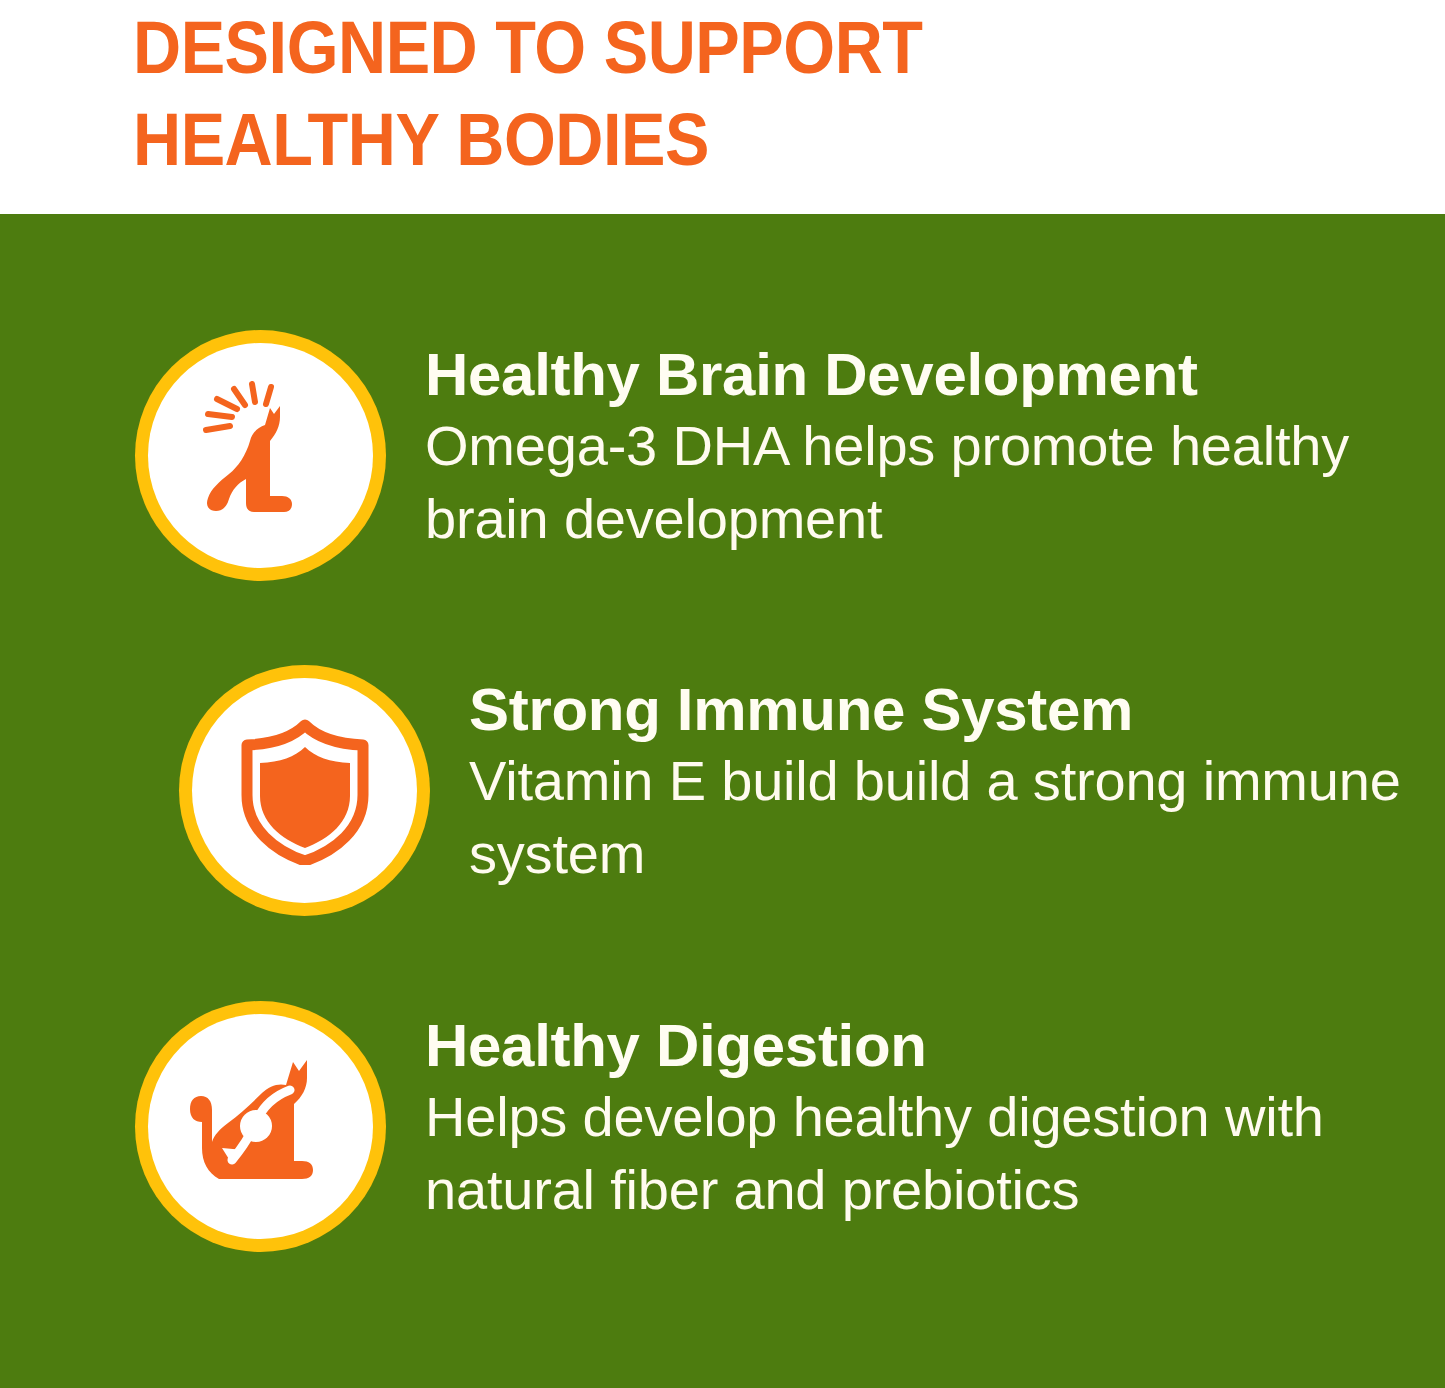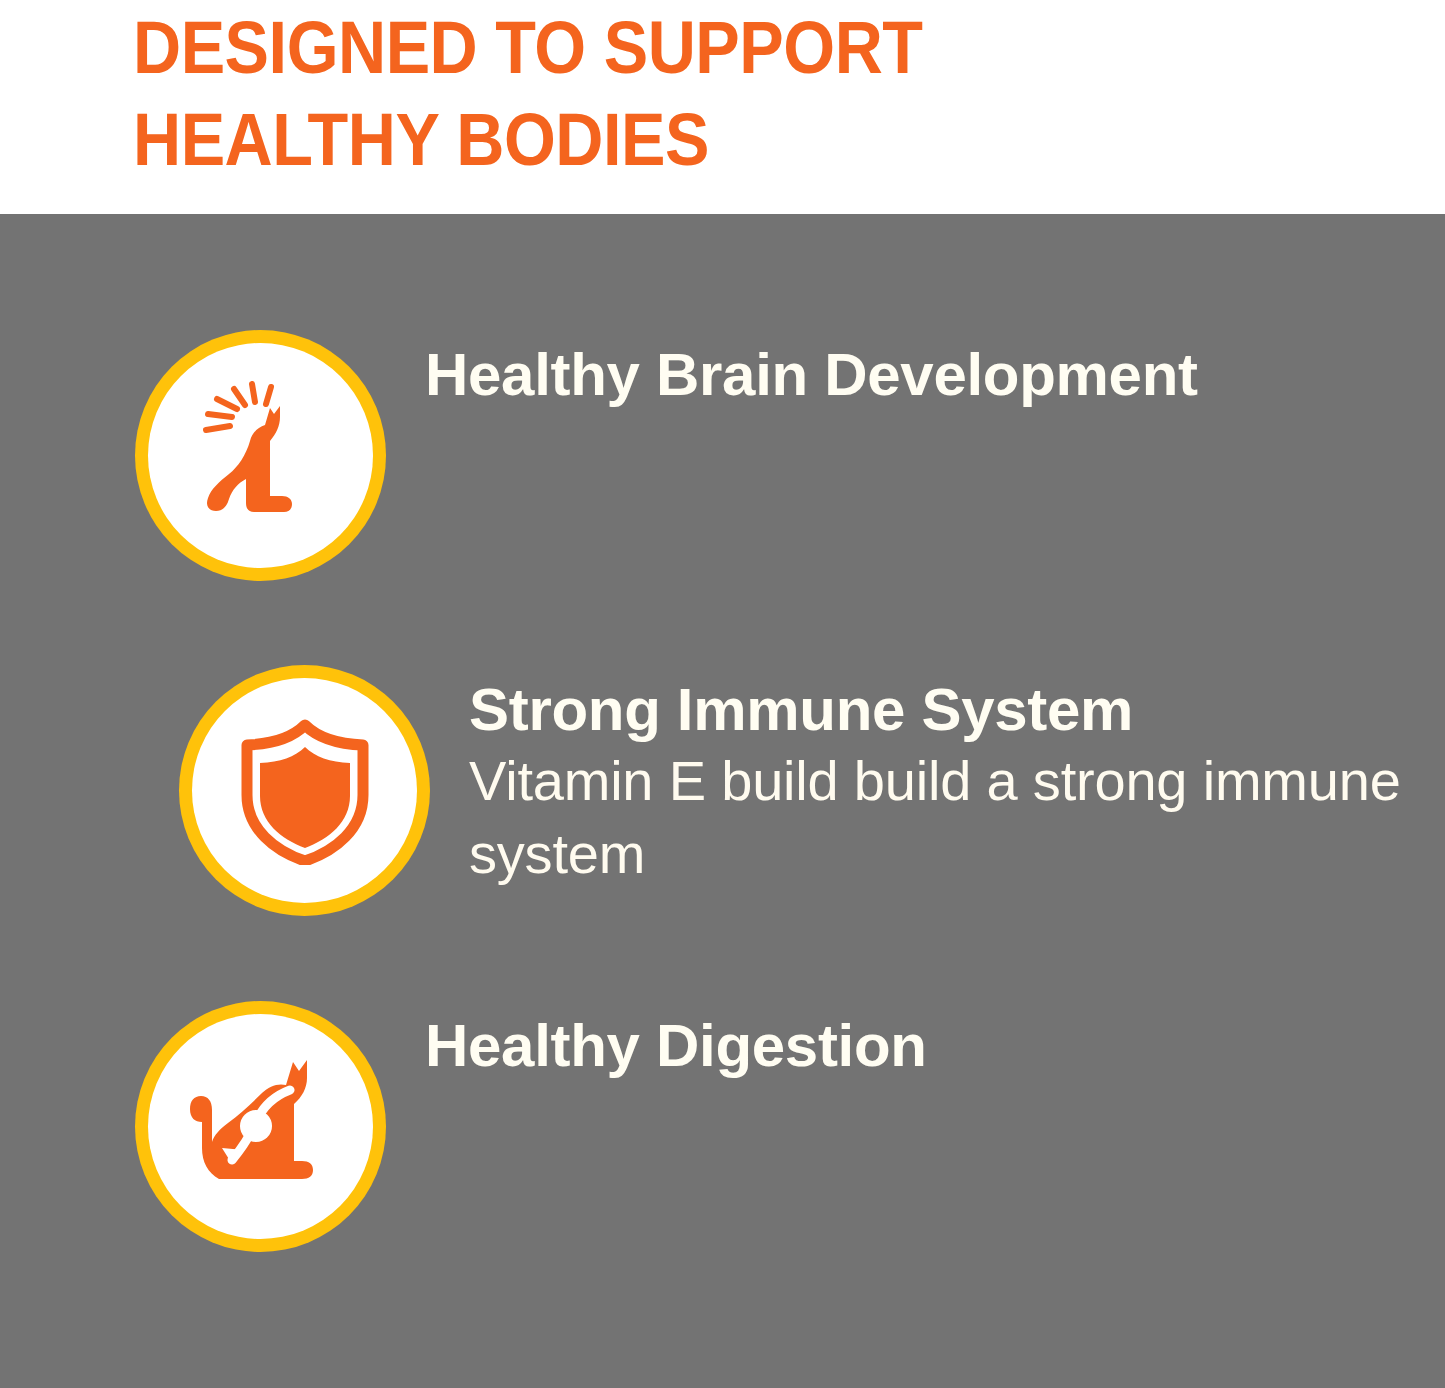--- a/index.html
+++ b/index.html
@@ -50,21 +50,21 @@
     white-space: pre-line;
   }
 
   
   .orange-panel {
     position: absolute;
     left: 0;
     top: 214px;
     width: 1445px;
     height: 1174px;
-    background: #737373;
+    background: #4d7c0f;
   }
 
   
   .benefit-row {
     position: absolute;
     left: 0;
     width: 1445px;
     display: flex;
     align-items: flex-start;
   }
@@ -166,20 +166,21 @@
                      L98,131 C103,131 106,128 106,123
                      C106,118 102,115 96,115
                      L84,115 L84,60
                      C90,53 94,45 94,36
                      L94,25 L88,33 Z"></path>
           </g>
         </svg>
       </div>
       <div class="benefit-text">
         <h2 class="benefit-title">Healthy Brain Development</h2>
+        <p class="benefit-desc">Omega-3 DHA helps promote healthy brain development</p>
       </div>
     </div>
 
     <div class="benefit-row" id="row-1">
       <div class="icon-badge">
         <svg width="148" height="148" viewBox="0 0 148 148">
 
           <path d="M74,8 C62,20 44,27 16,28
                    L16,78 C16,112 44,134 74,144
                    C104,134 132,112 132,78
@@ -219,17 +220,18 @@
             <path d="M108,38
                      C92,44 80,56 74,70
                      C68,84 60,96 50,108" fill="none" stroke="#FFFFFF" stroke-width="9" stroke-linecap="round"></path>
             <circle cx="74" cy="74" r="16" fill="#FFFFFF"></circle>
             <path d="M50,112 L40,96 L62,98 Z" fill="#FFFFFF"></path>
           </g>
         </svg>
       </div>
       <div class="benefit-text">
         <h2 class="benefit-title">Healthy Digestion</h2>
+        <p class="benefit-desc">Helps develop healthy digestion with natural fiber and prebiotics</p>
       </div>
     </div>
 
   </div>
 </div>
 
 </body></html>

